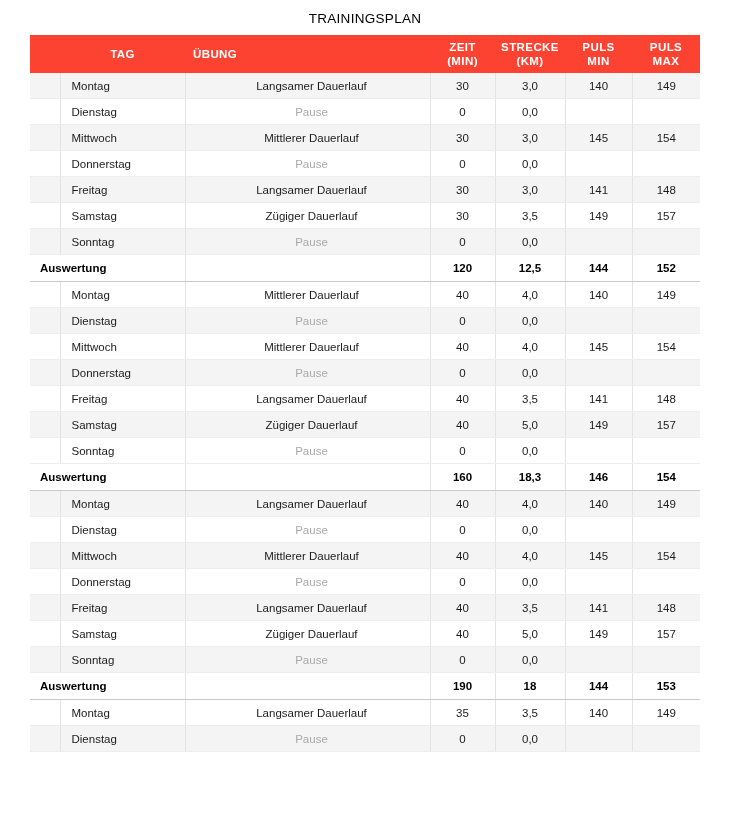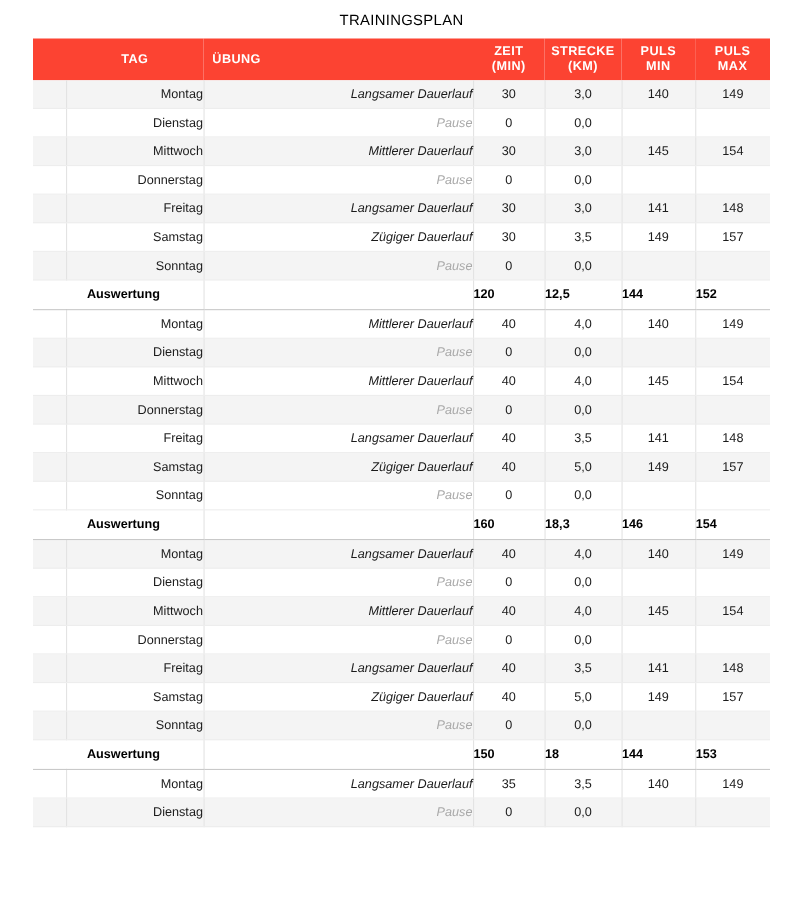--- a/index.html
+++ b/index.html
@@ -100,27 +100,26 @@
     vertical-align: middle;
     border-right: 1px solid #e3e3e3;
     border-bottom: 1px solid #ededed;
     font-size: 11.5px;
     color: #1b1b1b;
   }
   tr.day-row td.cell-spacer {
     border-right: 1px solid #e3e3e3;
   }
   tr.day-row td.cell-tag {
-    padding-left: 0;
-    text-align: right;
+    padding-left: 11px;
+    text-align: left;
   }
   tr.day-row td.cell-uebung {
     padding-left: 8px;
-    text-align: right;
-    font-style: italic;
+    text-align: center;
   }
   tr.day-row td.cell-num {
     text-align: center;
   }
   tr.day-row td.last-col {
     border-right: none;
   }
 
   
   tr.shade td { background: #f4f4f4; }
@@ -137,23 +136,23 @@
     background: #ffffff;
     font-weight: bold;
     color: #000000;
     font-size: 11.5px;
     border-top: 1px solid #c9c9c9;
     border-bottom: 1px solid #c9c9c9;
     border-right: 1px solid #e3e3e3;
   }
   tr.sum-row td.sum-label {
     padding-left: 10px;
-    text-align: center;
-  }
-  tr.sum-row td.cell-num { text-align: left; }
+    text-align: left;
+  }
+  tr.sum-row td.cell-num { text-align: center; }
   tr.sum-row td.last-col { border-right: none; }
 </style>
 </head>
 <body>
 
 <div class="page">
 
   <h1 class="doc-title">TRAININGSPLAN</h1>
 
   <div class="table-wrap">
@@ -394,21 +393,21 @@
             <td class="cell-tag">Sonntag</td>
             <td class="cell-uebung"><span class="rest-text">Pause</span></td>
             <td class="cell-num">0</td>
             <td class="cell-num">0,0</td>
             <td class="cell-num"></td>
             <td class="cell-num last-col"></td>
           </tr>
           <tr class="sum-row">
             <td class="sum-label" colspan="2">Auswertung</td>
             <td></td>
-            <td class="cell-num">150</td>
+            <td class="cell-num">190</td>
             <td class="cell-num">18</td>
             <td class="cell-num">144</td>
             <td class="cell-num last-col">153</td>
           </tr>
           <tr class="day-row plain">
             <td class="cell-spacer"></td>
             <td class="cell-tag">Montag</td>
             <td class="cell-uebung"><span>Langsamer Dauerlauf</span></td>
             <td class="cell-num">35</td>
             <td class="cell-num">3,5</td>

